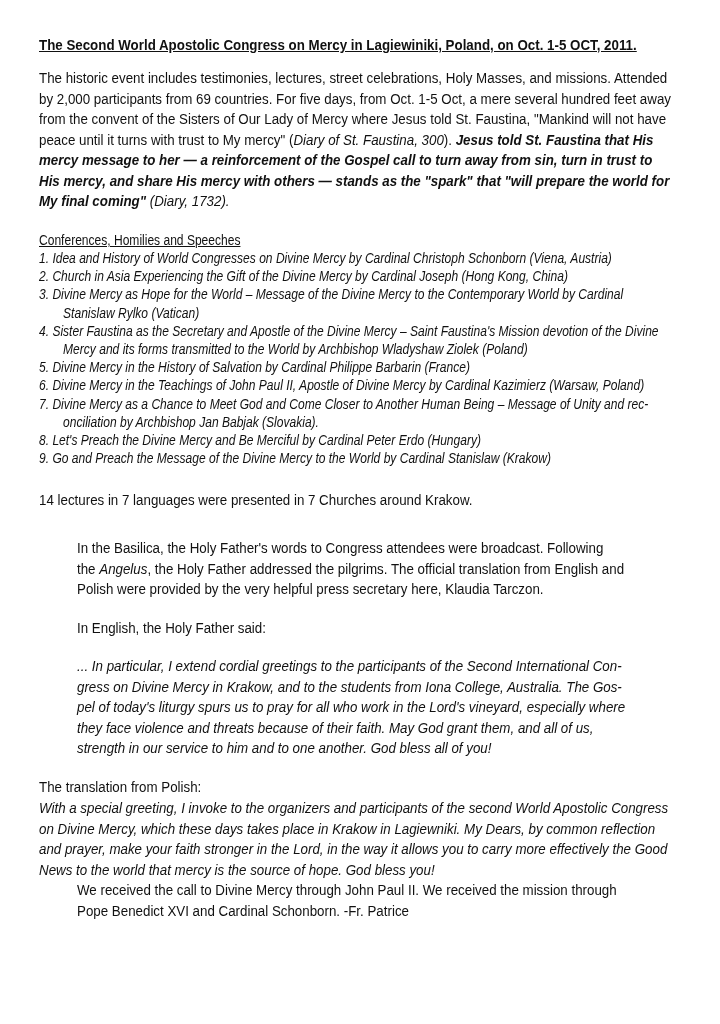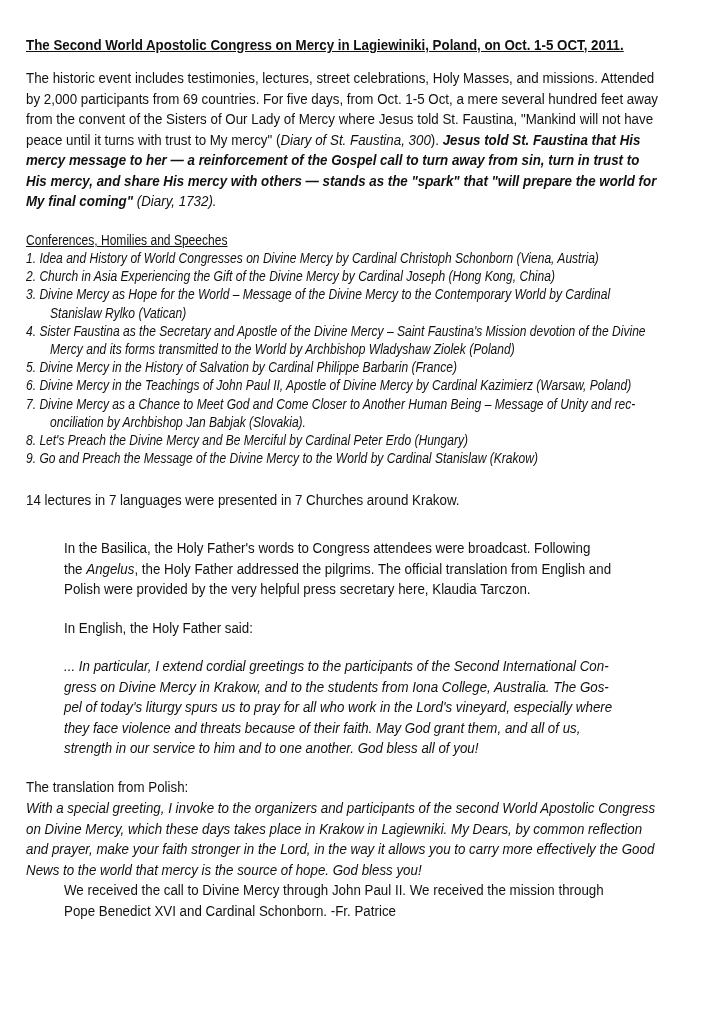--- a/index.html
+++ b/index.html
@@ -1,17 +1,17 @@
 <!DOCTYPE html>
 <html><head>
 <meta charset="utf-8">
 <style>
   html, body { margin: 0; padding: 0; background: #ffffff; }
   body { width: 720px; height: 1024px; overflow: hidden; position: relative; color: #111; font-family: "Liberation Sans", sans-serif; }
-  .page { position: absolute; left: 0; top: 0; width: 666px; height: 1024px; }
+  .page { position: absolute; left: 13px; top: 0; width: 666px; height: 1024px; }
   .cond { display: block; transform-origin: left top; transform: scaleX(0.86); white-space: nowrap; }
   .blk { position: absolute; left: 26px; width: 770px; }
   .title { top: 36px; font-size: 15.5px; font-weight: bold; text-decoration: underline; }
   .intro { top: 68px; font-size: 15.5px; line-height: 20.5px; }
   .b { font-weight: bold; font-style: italic; }
   .i { font-style: italic; }
   .conf-head { top: 232px; font-size: 14px; text-decoration: underline; }
   .conf-list { top: 249px; font-size: 14px; line-height: 18.2px; font-style: italic; margin: 0; padding: 0; list-style: none; }
   .conf-list li { display: block; }
   .indent { padding-left: 28px; }

